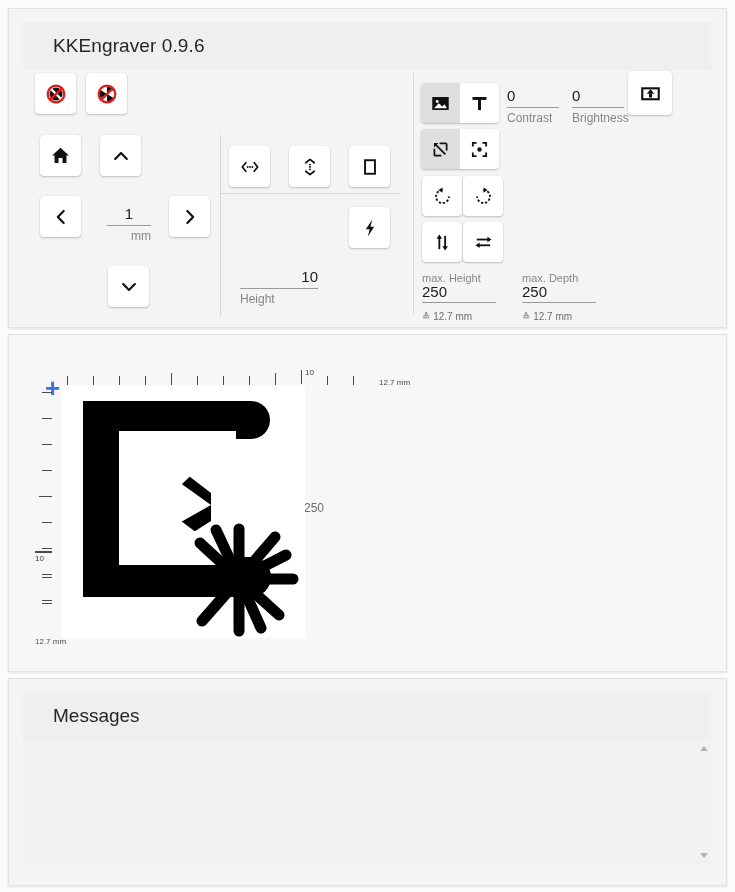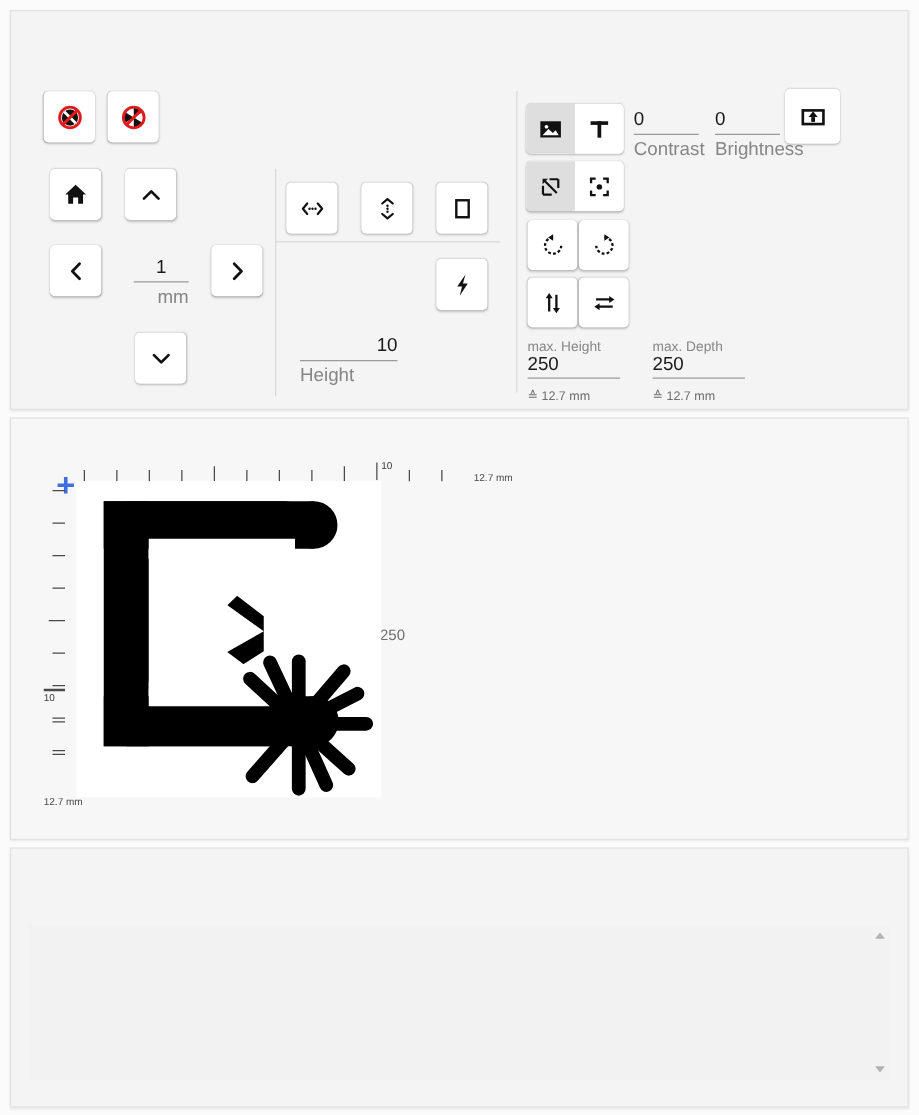--- a/index.html
+++ b/index.html
@@ -83,21 +83,21 @@
   .field .val {
     font-size: 15px;
     color: #1b1b1b;
     line-height: 18px;
     padding-bottom: 2px;
     border-bottom: 1px solid #9a9a9a;
     display: block;
   }
   .field .lab {
     display: block;
-    font-size: 15px;
+    font-size: 12px;
     color: #868686;
     margin-top: 3px;
     text-align: left;
   }
   .field.lab-center { text-align: center; }
   .field.lab-center .lab { text-align: right; }
 
   .field-top-label {
     position: absolute;
     font-size: 11px;
@@ -192,20 +192,23 @@
 
   svg { display: block; }
 </style>
 </head>
 <body>
 
 <div id="app">
 
   <div class="card" id="titlebar">
 
+    <div class="panel-header">
+      <span class="title">KKEngraver 0.9.6</span>
+    </div>
 
     <div class="btn sq41" style="left:26px; top:64px;">
       <svg width="24" height="24" viewBox="0 0 24 24">
         <path d="M12 5.5 A6.5 6.5 0 0 1 12 18.5 A6.5 6.5 0 0 1 12 5.5 Z" fill="#111"></path>
         <path d="M7.4 7.4 L16.6 16.6" stroke="#fff" stroke-width="2.2"></path>
         <circle cx="12" cy="12" r="8.3" fill="none" stroke="#e01b1b" stroke-width="2.3"></circle>
         <line x1="6.1" y1="17.9" x2="17.9" y2="6.1" stroke="#e01b1b" stroke-width="2.3"></line>
       </svg>
     </div>
 
@@ -464,20 +467,23 @@
           <line x1="178" y1="194" x2="225" y2="170"></line>
           <line x1="178" y1="194" x2="200" y2="243"></line>
           <line x1="178" y1="194" x2="155" y2="145"></line>
         </g>
         <circle cx="178" cy="194" r="19" fill="#000"></circle>
       </svg>
     </div>
   </div>
 
   <div class="card" id="messages">
+    <div id="msg-header">
+      <span class="title">Messages</span>
+    </div>
     <div id="msg-body">
       <span style="display:block; padding:6px 8px; font-size:12px; color:#333; white-space:pre-wrap;"></span>
       <div id="msg-scroll">
         <div class="scroll-arrow up"></div>
         <div class="scroll-arrow down"></div>
       </div>
     </div>
   </div>
 
 </div>

